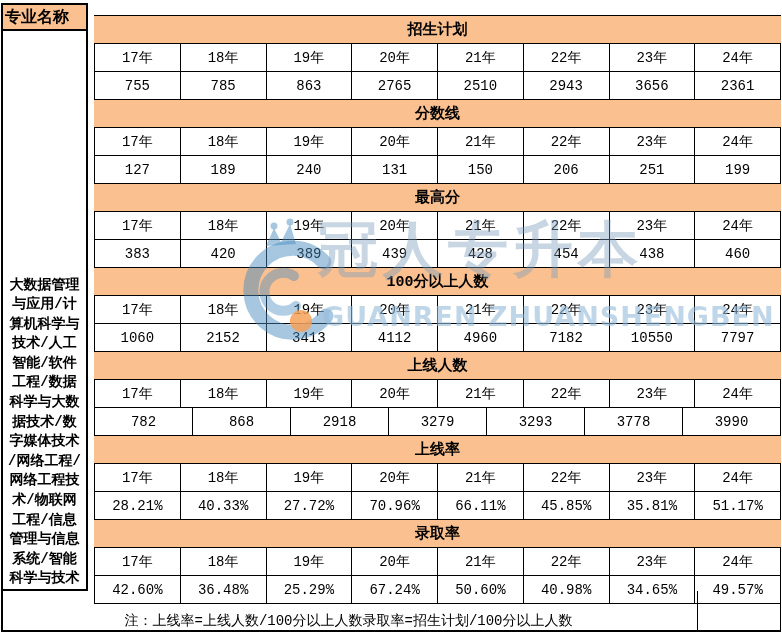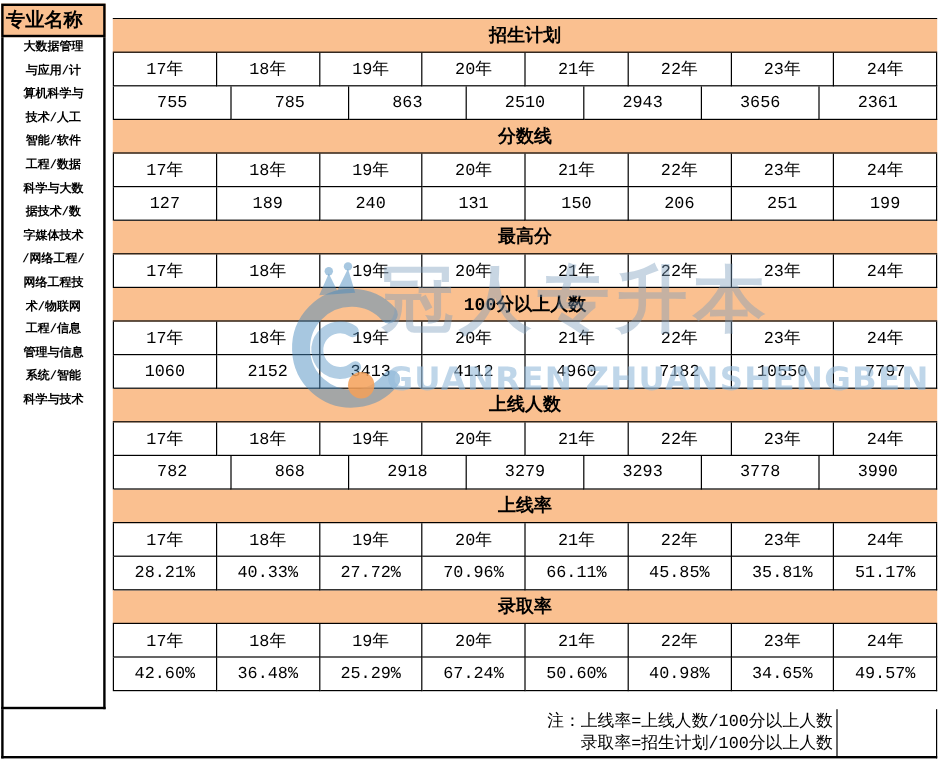--- a/index.html
+++ b/index.html
@@ -13,22 +13,22 @@
   
   .left-header{
     position:absolute;left:1px;top:3px;width:87px;height:28px;
     background:#FAC090;border:2px solid #000;
     display:flex;align-items:center;padding-left:2px;
     font-size:16px;font-weight:bold;letter-spacing:0px;
   }
   .left-body{
     position:absolute;left:1px;top:31px;width:87px;height:560px;
     border:2px solid #000;border-top:0;
-    display:flex;align-items:flex-start;justify-content:center;
-    text-align:center;font-size:10px;font-weight:bold;line-height:19.6px;
+    display:flex;align-items:flex-end;justify-content:center;
+    text-align:center;font-size:14px;font-weight:bold;line-height:19.6px;
     white-space:pre-line;
   }
   
   .main{
     position:absolute;left:94px;top:15px;width:687px;
     border-top:1px solid #000;
   }
   .band{
     height:28px;background:#FAC090;border-bottom:1px solid #000;
     display:flex;align-items:center;justify-content:center;
@@ -43,21 +43,21 @@
     font-size:14px;white-space:nowrap;
   }
   
   .note-row{
     position:absolute;left:1px;top:591px;width:780px;height:41px;
     border-left:2px solid #000;border-right:1px solid #000;border-bottom:2px solid #000;
     display:flex;
   }
   .note-cell{
     width:695px;border-right:1px solid #000;
-    display:flex;flex-direction:column;justify-content:center;align-items:flex-end;
+    display:flex;justify-content:center;align-items:flex-end;
     padding-right:3px;font-size:14px;line-height:18px;
   }
   .note-empty{flex:1;}
   
   .wm{position:absolute;pointer-events:none;z-index:5;}
   .wm-text{
     left:318px;top:210px;font-size:60px;font-weight:bold;white-space:nowrap;
     letter-spacing:5px;color:rgba(124,158,188,0.42);
     font-family:"DejaVu Sans","Liberation Sans",sans-serif;
   }
@@ -106,20 +106,21 @@
         <div class="cell">20年</div>
         <div class="cell">21年</div>
         <div class="cell">22年</div>
         <div class="cell">23年</div>
         <div class="cell">24年</div>
       </div>
   <div class="trow value-row">
         <div class="cell">755</div>
         <div class="cell">785</div>
         <div class="cell">863</div>
+        <div class="cell">2765</div>
         <div class="cell">2510</div>
         <div class="cell">2943</div>
         <div class="cell">3656</div>
         <div class="cell">2361</div>
       </div>
 
   <div class="band">
     <span class="band-label">分数线</span>
   </div>
   <div class="trow year-row">
@@ -149,20 +150,30 @@
   <div class="trow year-row">
         <div class="cell">17年</div>
         <div class="cell">18年</div>
         <div class="cell">19年</div>
         <div class="cell">20年</div>
         <div class="cell">21年</div>
         <div class="cell">22年</div>
         <div class="cell">23年</div>
         <div class="cell">24年</div>
       </div>
+  <div class="trow value-row">
+        <div class="cell">383</div>
+        <div class="cell">420</div>
+        <div class="cell">389</div>
+        <div class="cell">439</div>
+        <div class="cell">428</div>
+        <div class="cell">454</div>
+        <div class="cell">438</div>
+        <div class="cell">460</div>
+      </div>
 
   <div class="band">
     <span class="band-label">100分以上人数</span>
   </div>
   <div class="trow year-row">
         <div class="cell">17年</div>
         <div class="cell">18年</div>
         <div class="cell">19年</div>
         <div class="cell">20年</div>
         <div class="cell">21年</div>

